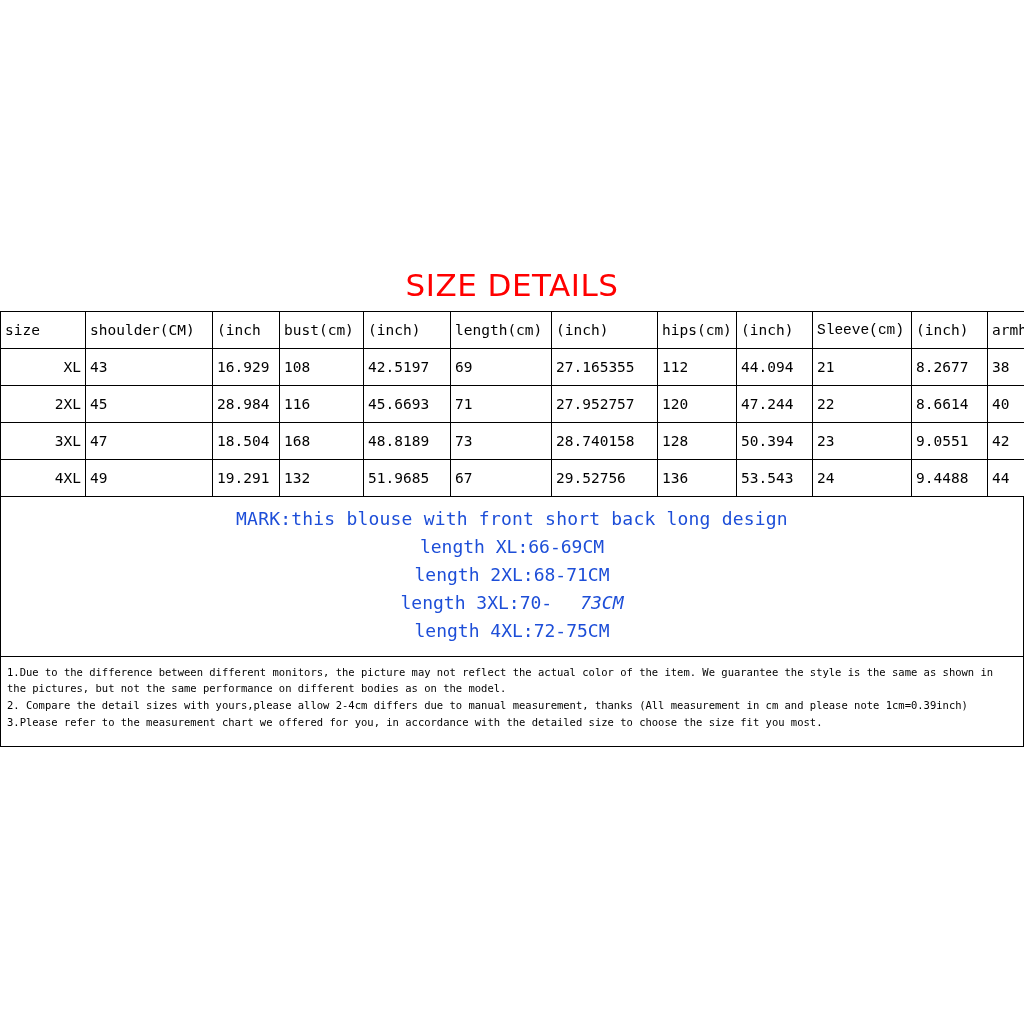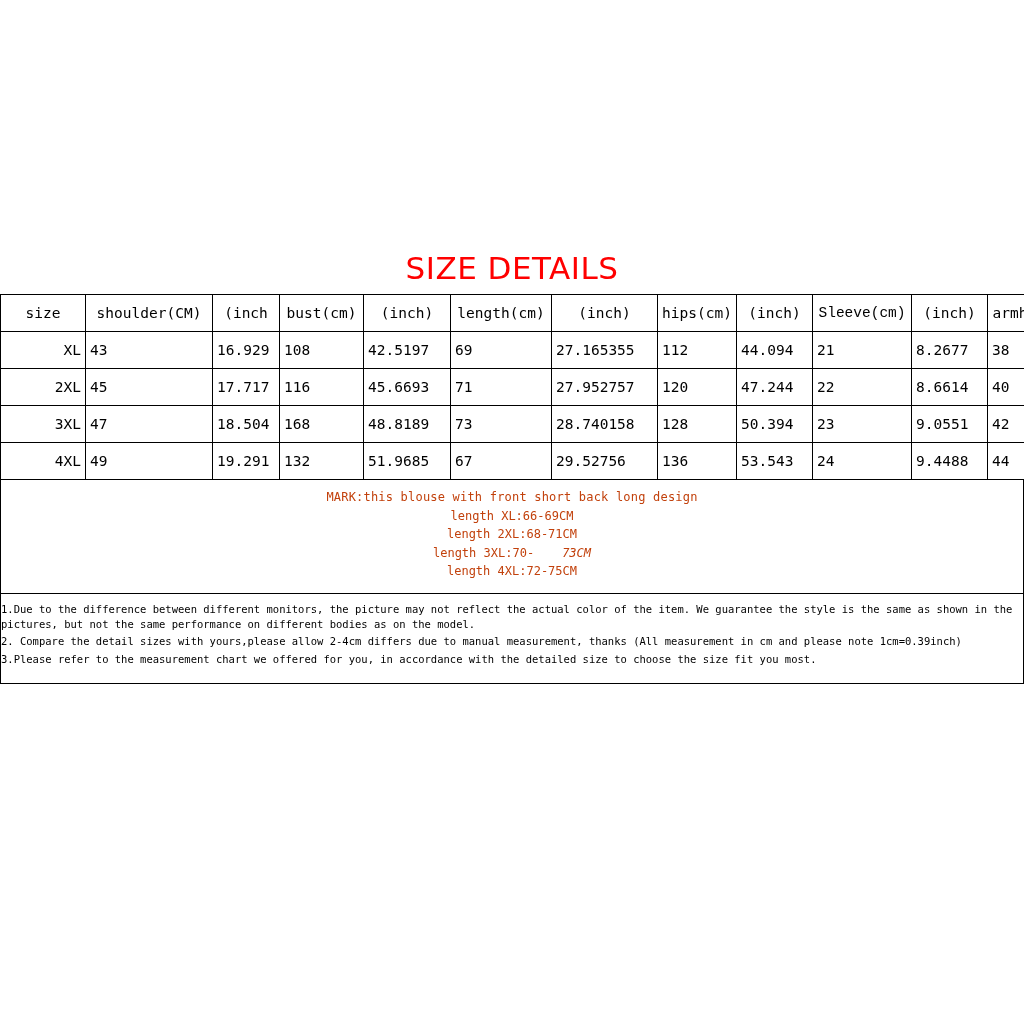--- a/index.html
+++ b/index.html
@@ -12,21 +12,21 @@
     height: 1024px;
     font-family: "Liberation Serif", serif;
     color: #000;
     position: relative;
     overflow: hidden;
   }
 
   #chart-wrap {
     position: absolute;
     left: 0;
-    top: 246px;
+    top: 263px;
     width: 1024px;
   }
 
   .title {
     text-align: center;
     color: #ff0000;
     font-family: "DejaVu Sans", sans-serif;
     font-size: 31px;
     letter-spacing: 0.5px;
     padding: 4px 0 8px 0;
@@ -42,21 +42,21 @@
   }
   table.size-table td, table.size-table th {
     border: 1px solid #000;
     height: 36px;
     padding: 0 4px;
     font-weight: normal;
     white-space: nowrap;
     overflow: hidden;
   }
   table.size-table thead th {
-    text-align: center;
+    text-align: left;
     vertical-align: middle;
   }
   table.size-table tbody td {
     vertical-align: middle;
   }
   .c-size   { width: 76px;  text-align: right; }
   .c-num    { }
   .c-inch   { text-align: left; padding-left: 6px; }
 
   .w-shoulder { width: 118px; }
@@ -68,38 +68,38 @@
   .w-hips     { width: 70px; }
   .w-hipsinch { width: 67px; }
   .w-sleeve   { width: 90px; font-family: Liberation Mono, monospace; }
   .w-sleeveinch { width: 67px; }
   .w-arm      { width: 97px; }
 
   .mark-block {
     border-left: 1px solid #000;
     border-right: 1px solid #000;
     border-bottom: 1px solid #000;
-    color: #c2410c;
+    color: #1d4ed8;
     font-family: "DejaVu Sans Mono", monospace;
-    font-size: 12px;
+    font-size: 18px;
     text-align: center;
     padding: 8px 0 12px 0;
     line-height: 1.55;
   }
   .mark-block .mark-line1 { letter-spacing: 0.2px; }
   .mark-block .ital { font-style: italic; margin-left: 28px; }
 
   .notes {
     border-left: 1px solid #000;
     border-right: 1px solid #000;
     border-bottom: 1px solid #000;
     font-family: "DejaVu Sans Mono", monospace;
     font-size: 10.5px;
     line-height: 1.45;
-    padding: 8px 6px 14px 0;
+    padding: 8px 6px 14px 6px;
     color: #000;
   }
   .notes p { margin: 0 0 2px 0; }
 </style>
 </head>
 <body>
 
 <div id="chart-wrap">
 
   <div class="title">SIZE DETAILS</div>
@@ -134,21 +134,21 @@
         <td class="c-num">112</td>
         <td class="c-inch">44.094</td>
         <td class="c-num">21</td>
         <td class="c-inch">8.2677</td>
         <td class="c-num">38</td>
 
       </tr>
       <tr>
         <td class="c-size">2XL</td>
         <td class="c-num">45</td>
-        <td class="c-inch">17.717</td>
+        <td class="c-inch">28.984</td>
         <td class="c-num">116</td>
         <td class="c-inch">45.6693</td>
         <td class="c-num">71</td>
         <td class="c-inch">27.952757</td>
         <td class="c-num">120</td>
         <td class="c-inch">47.244</td>
         <td class="c-num">22</td>
         <td class="c-inch">8.6614</td>
         <td class="c-num">40</td>
 

